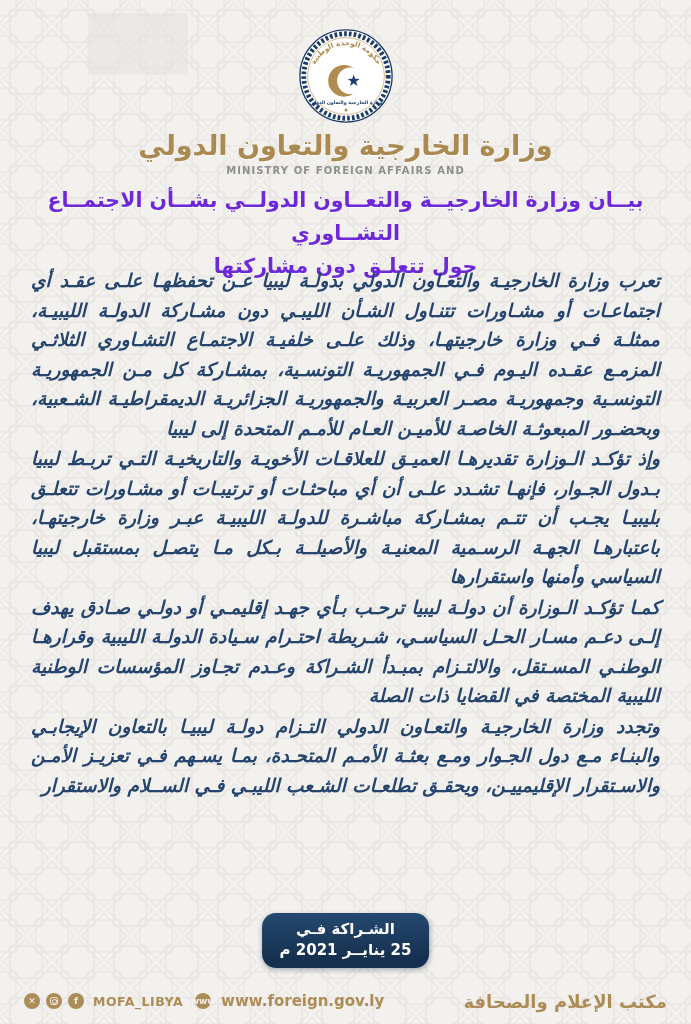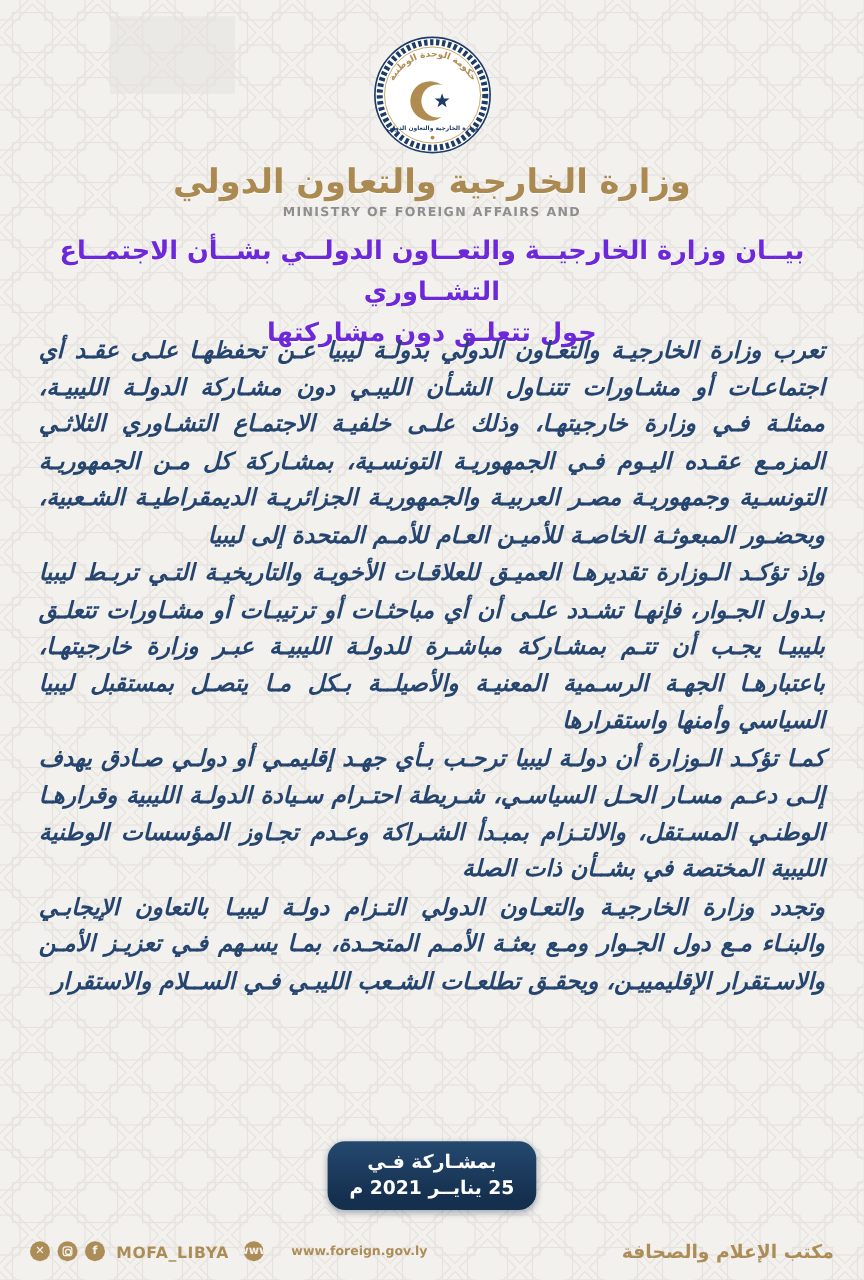--- a/index.html
+++ b/index.html
@@ -70,22 +70,22 @@
   .insta-glyph {
     width:8px; height:8px; border:1.3px solid #f3f1ee; border-radius:2.5px;
     position:relative;
   }
   .insta-glyph::after {
     content:""; position:absolute; top:1.2px; left:1.2px; width:2.6px; height:2.6px;
     border:1px solid #f3f1ee; border-radius:50%;
   }
   .globe-label { font-size:5.2px; letter-spacing:0; }
   .handle { font-size:12.5px; font-weight:bold; letter-spacing:0.5px; margin:0 6px 0 3px; }
-  .website { font-size:10px; font-weight:bold; margin-left:16px; }
-  .press-office { direction:rtl; font-size:15px; font-weight:bold; }
+  .website { font-size:15px; font-weight:bold; margin-left:4px; }
+  .press-office { direction:rtl; font-size:18px; font-weight:bold; }
 </style>
 </head>
 <body>
 
 <div class="page">
 
   <div class="pattern-layer">
     <svg width="691" height="1024" xmlns="http://www.w3.org/2000/svg">
       <defs>
         <g id="star8" fill="none" stroke="#e6e3df" stroke-width="1">
@@ -135,26 +135,26 @@
     </div>
 
     <div class="title-block">
       <div class="title-line1">بيــان وزارة الخارجيــة والتعــاون الدولــي بشــأن الاجتمــاع التشــاوري</div>
       <div class="title-line2">حول تتعلـق دون مشاركتها</div>
     </div>
 
     <div class="body-block">
       <p>تعرب وزارة الخارجيـة والتعـاون الدولي بدولـة ليبيا عـن تحفظهـا علـى عقـد أي اجتماعـات أو مشـاورات تتنـاول الشـأن الليبـي دون مشـاركة الدولـة الليبيـة، ممثلـة فـي وزارة خارجيتهـا، وذلك علـى خلفيـة الاجتمـاع التشـاوري الثلاثـي المزمـع عقـده اليـوم فـي الجمهوريـة التونسـية، بمشـاركة كل مـن الجمهوريـة التونسـية وجمهوريـة مصـر العربيـة والجمهوريـة الجزائريـة الديمقراطيـة الشـعبية، وبحضـور المبعوثـة الخاصـة للأميـن العـام للأمـم المتحدة إلى ليبيا</p>
       <p>وإذ تؤكـد الـوزارة تقديرهـا العميـق للعلاقـات الأخويـة والتاريخيـة التـي تربـط ليبيا بـدول الجـوار، فإنهـا تشـدد علـى أن أي مباحثـات أو ترتيبـات أو مشـاورات تتعلـق بليبيـا يجـب أن تتـم بمشـاركة مباشـرة للدولـة الليبيـة عبـر وزارة خارجيتهـا، باعتبارهـا الجهـة الرسـمية المعنيـة والأصيلــة بـكل مـا يتصـل بمستقبل ليبيا السياسي وأمنها واستقرارها</p>
-      <p>كمـا تؤكـد الـوزارة أن دولـة ليبيا ترحـب بـأي جهـد إقليمـي أو دولـي صـادق يهدف إلـى دعـم مسـار الحـل السياسـي، شـريطة احتـرام سـيادة الدولـة الليبية وقرارهـا الوطنـي المسـتقل، والالتـزام بمبـدأ الشـراكة وعـدم تجـاوز المؤسسات الوطنية الليبية المختصة في بشــأن ذات الصلة</p>
+      <p>كمـا تؤكـد الـوزارة أن دولـة ليبيا ترحـب بـأي جهـد إقليمـي أو دولـي صـادق يهدف إلـى دعـم مسـار الحـل السياسـي، شـريطة احتـرام سـيادة الدولـة الليبية وقرارهـا الوطنـي المسـتقل، والالتـزام بمبـدأ الشـراكة وعـدم تجـاوز المؤسسات الوطنية الليبية المختصة في القضايا ذات الصلة</p>
       <p>وتجدد وزارة الخارجيـة والتعـاون الدولي التـزام دولـة ليبيـا بالتعاون الإيجابـي والبنـاء مـع دول الجـوار ومـع بعثـة الأمـم المتحـدة، بمـا يسـهم فـي تعزيـز الأمـن والاسـتقرار الإقليمييـن، ويحقـق تطلعـات الشـعب الليبـي فـي الســلام والاستقرار</p>
     </div>
 
     <div class="date-badge">
-      <div>بمشـاركة فـي</div>
+      <div>الشـراكة فـي</div>
       <div>25 ينايــر 2021 م</div>
     </div>
 
     <div class="footer">
       <div class="footer-left">
         <span class="icon-circle">
           <span class="glyph">✕</span>
         </span>
         <span class="icon-circle">
           <span class="insta-glyph"></span>

